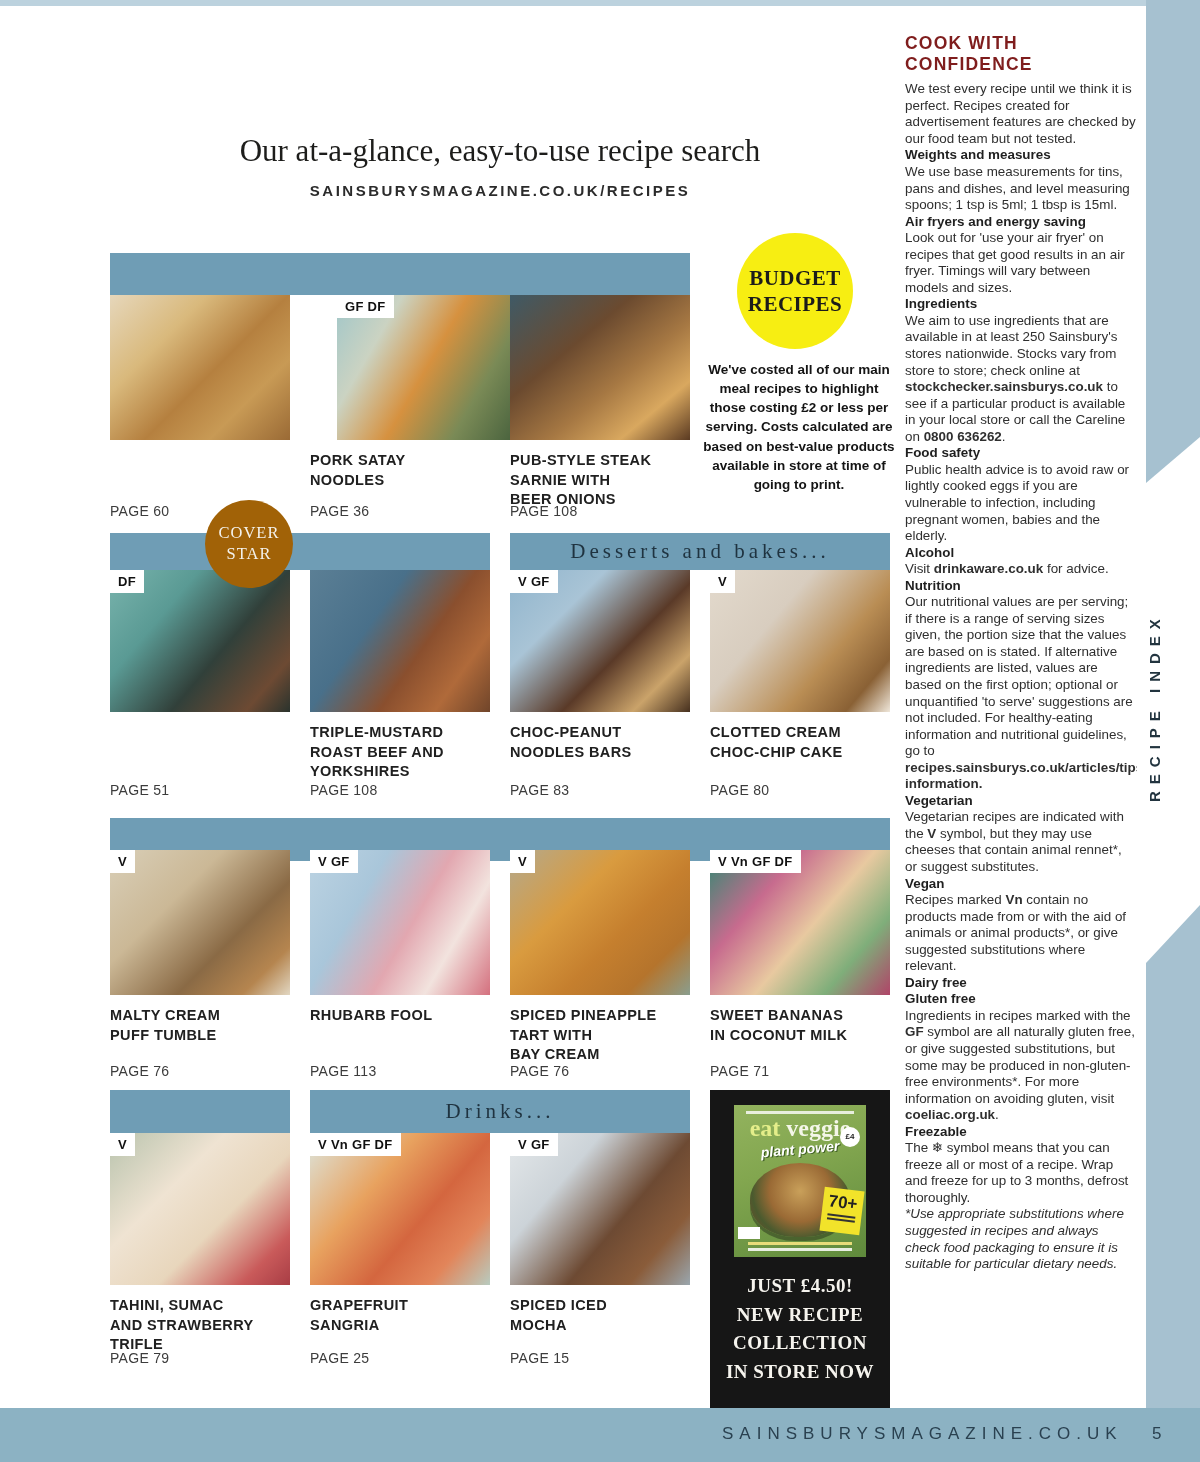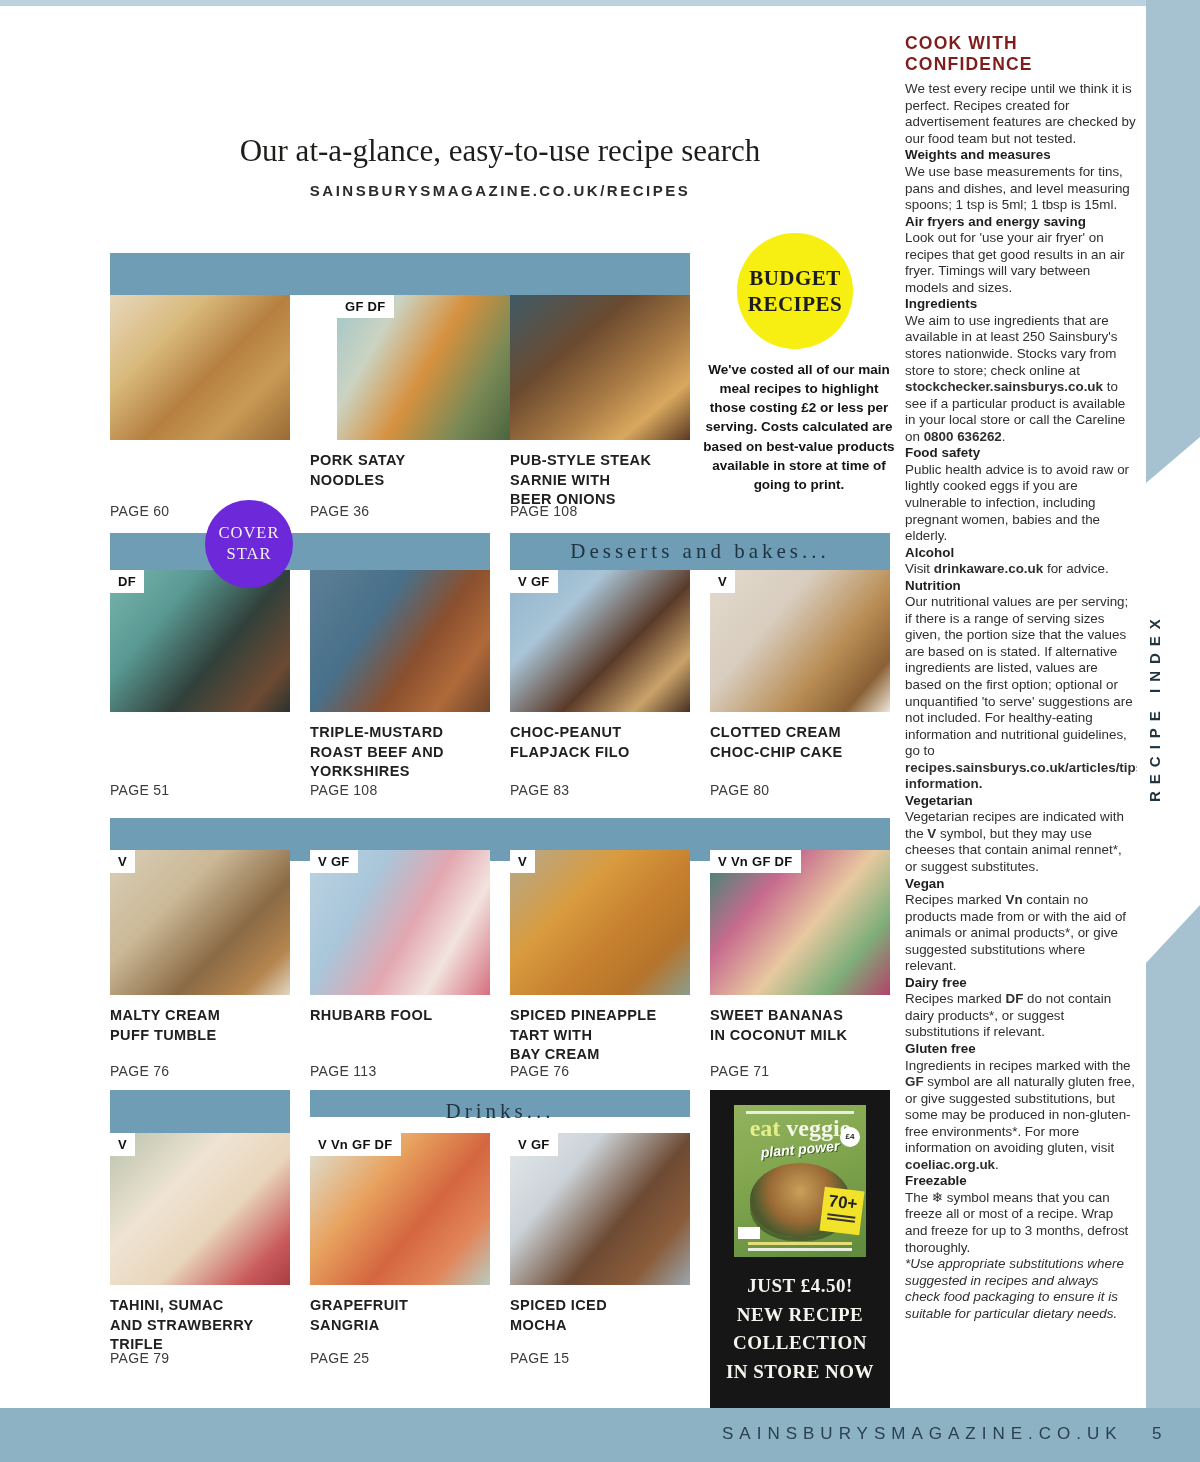--- a/index.html
+++ b/index.html
@@ -23,34 +23,34 @@
   .page-url { position:absolute; left:110px; top:182px; width:780px; text-align:center;
     font-weight:bold; font-size:15px; letter-spacing:2.5px; color:#2b2b2b; }
 
   
   .bar { position:absolute; background:#6f9db5; }
   .bar-r1  { left:110px; top:253px; width:580px; height:42px; }
   .bar-r2a { left:110px; top:533px; width:380px; height:37px; }
   .bar-r2b { left:510px; top:533px; width:380px; height:37px; }
   .bar-r3  { left:110px; top:818px; width:780px; height:43px; }
   .bar-r4a { left:110px; top:1090px; width:180px; height:43px; }
-  .bar-r4b { left:310px; top:1090px; width:380px; height:27px; }
+  .bar-r4b { left:310px; top:1090px; width:380px; height:43px; }
   .bar-label { display:block; width:100%; text-align:center; font-family:"Liberation Serif",serif;
     font-size:21px; letter-spacing:4px; color:#1f3340; line-height:37px; }
   .bar-r4b .bar-label { line-height:43px; }
 
   
   .budget-circle { position:absolute; left:737px; top:233px; width:116px; height:116px; border-radius:50%;
     background:#f7ee12; display:flex; align-items:center; justify-content:center; text-align:center;
     font-family:"Liberation Serif",serif; font-size:21px; font-weight:700; color:#1c1c1a;
     white-space:pre-line; line-height:1.25; letter-spacing:.5px; }
   .budget-note { position:absolute; left:700px; top:360px; width:198px; text-align:center;
     font-weight:bold; font-size:13.5px; line-height:1.42; color:#141414; }
   .cover-star { position:absolute; left:205px; top:500px; width:88px; height:88px; border-radius:50%;
-    background:#6d28d9; display:flex; align-items:center; justify-content:center; text-align:center;
+    background:#a16207; display:flex; align-items:center; justify-content:center; text-align:center;
     font-family:"Liberation Serif",serif; font-size:16.5px; color:#f4f2ec; white-space:pre-line;
     line-height:1.25; letter-spacing:1px; z-index:5; }
 
   
   .card { position:absolute; width:180px; }
   .c1 { left:110px; } .c2 { left:310px; } .c3 { left:510px; } .c4 { left:710px; }
   .r1 { top:295px; } .r2 { top:570px; } .r3 { top:850px; } .r4 { top:1133px; }
   .photo { position:relative; width:180px; overflow:hidden; }
   .r1 .photo { height:145px; } .r2 .photo { height:142px; } .r3 .photo { height:145px; } .r4 .photo { height:152px; }
   .badge { position:absolute; left:0; top:0; background:#fff; font-weight:bold; font-size:13px;
@@ -179,21 +179,21 @@
     <div class="rtitle">TRIPLE-MUSTARD
 ROAST BEEF AND
 YORKSHIRES</div>
     <div class="rpage">PAGE 108</div>
   </div>
   <div class="card r2 c3">
     <div class="photo i23">
       <span class="badge">V GF</span>
       </div>
     <div class="rtitle">CHOC-PEANUT
-FLAPJACK FILO</div>
+NOODLES BARS</div>
     <div class="rpage">PAGE 83</div>
   </div>
   <div class="card r2 c4">
     <div class="photo i24">
       <span class="badge">V</span>
       </div>
     <div class="rtitle">CLOTTED CREAM
 CHOC-CHIP CAKE</div>
     <div class="rpage">PAGE 80</div>
   </div>
@@ -280,21 +280,21 @@
 CONFIDENCE</h2>
     <p>We test every recipe until we think it is perfect. Recipes created for advertisement features are checked by our food team but not tested.</p>
     <p><b class="lbl">Weights and measures</b><span>We use base measurements for tins, pans and dishes, and level measuring spoons; 1 tsp is 5ml; 1 tbsp is 15ml.</span></p>
     <p><b class="lbl">Air fryers and energy saving</b><span>Look out for 'use your air fryer' on recipes that get good results in an air fryer. Timings will vary between models and sizes.</span></p>
     <p><b class="lbl">Ingredients</b><span>We aim to use ingredients that are available in at least 250 Sainsbury's stores nationwide. Stocks vary from store to store; check online at <b>stockchecker.sainsburys.co.uk</b> to see if a particular product is available in your local store or call the Careline on <b>0800 636262</b>.</span></p>
     <p><b class="lbl">Food safety</b><span>Public health advice is to avoid raw or lightly cooked eggs if you are vulnerable to infection, including pregnant women, babies and the elderly.</span></p>
     <p><b class="lbl">Alcohol</b><span>Visit <b>drinkaware.co.uk</b> for advice.</span></p>
     <p><b class="lbl">Nutrition</b><span>Our nutritional values are per serving; if there is a range of serving sizes given, the portion size that the values are based on is stated. If alternative ingredients are listed, values are based on the first option; optional or unquantified 'to serve' suggestions are not included. For healthy-eating information and nutritional guidelines, go to <b>recipes.sainsburys.co.uk/articles/tips/nutritional-information.</b></span></p>
     <p><b class="lbl">Vegetarian</b><span>Vegetarian recipes are indicated with the <b>V</b> symbol, but they may use cheeses that contain animal rennet*, or suggest substitutes.</span></p>
     <p><b class="lbl">Vegan</b><span>Recipes marked <b>Vn</b> contain no products made from or with the aid of animals or animal products*, or give suggested substitutions where relevant.</span></p>
-    <p><b class="lbl">Dairy free</b><span>Recipes marked <b>DF</b> do not contain dairy products*, or suggest substitutions if relevant.</span></p>
+    <p><b class="lbl">Dairy free</b></p>
     <p><b class="lbl">Gluten free</b><span>Ingredients in recipes marked with the <b>GF</b> symbol are all naturally gluten free, or give suggested substitutions, but some may be produced in non-gluten-free environments*. For more information on avoiding gluten, visit <b>coeliac.org.uk</b>.</span></p>
     <p><b class="lbl">Freezable</b><span>The ❄ symbol means that you can freeze all or most of a recipe. Wrap and freeze for up to 3 months, defrost thoroughly.</span></p>
     <p class="footnote">*Use appropriate substitutions where suggested in recipes and always check food packaging to ensure it is suitable for particular dietary needs.</p>
   </div>
 
   <div class="footer">
     <span class="footer-site">SAINSBURYSMAGAZINE.CO.UK</span>
     <span class="footer-num">5</span>
   </div>
 

